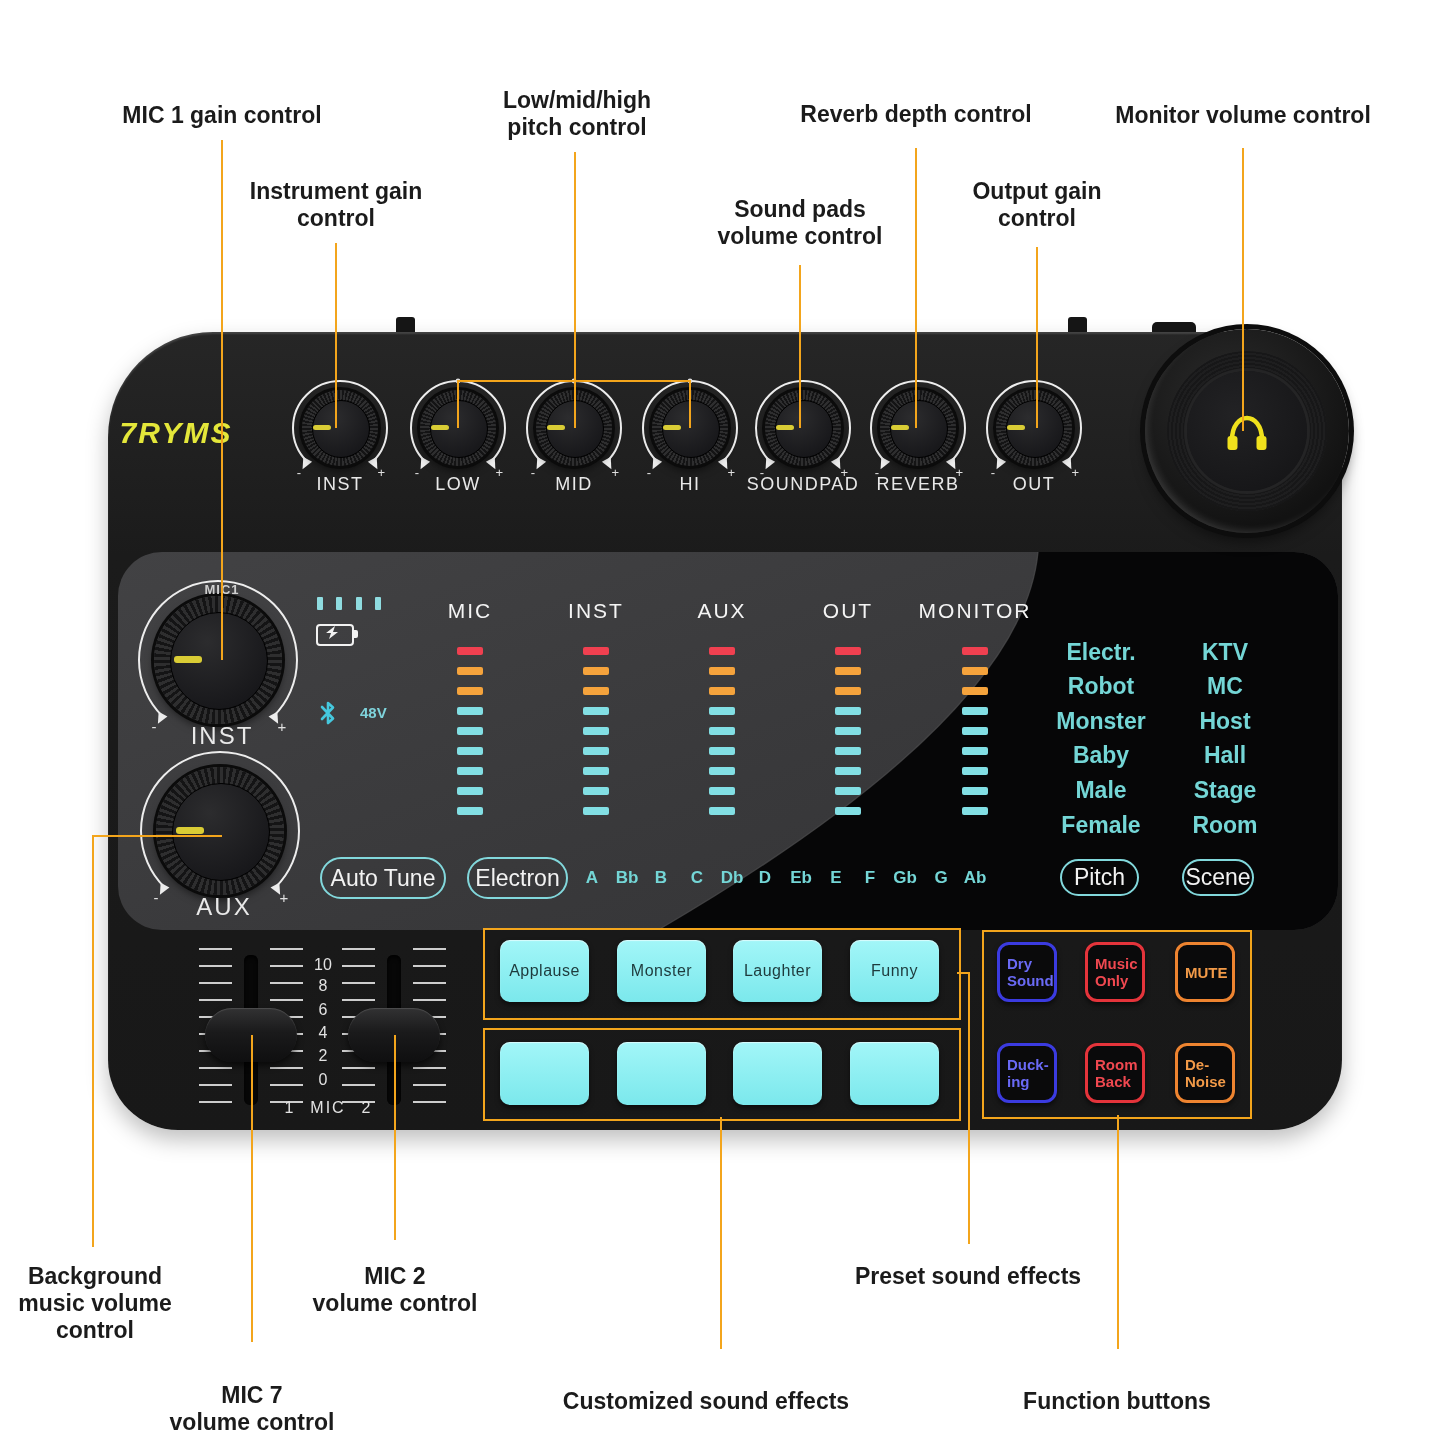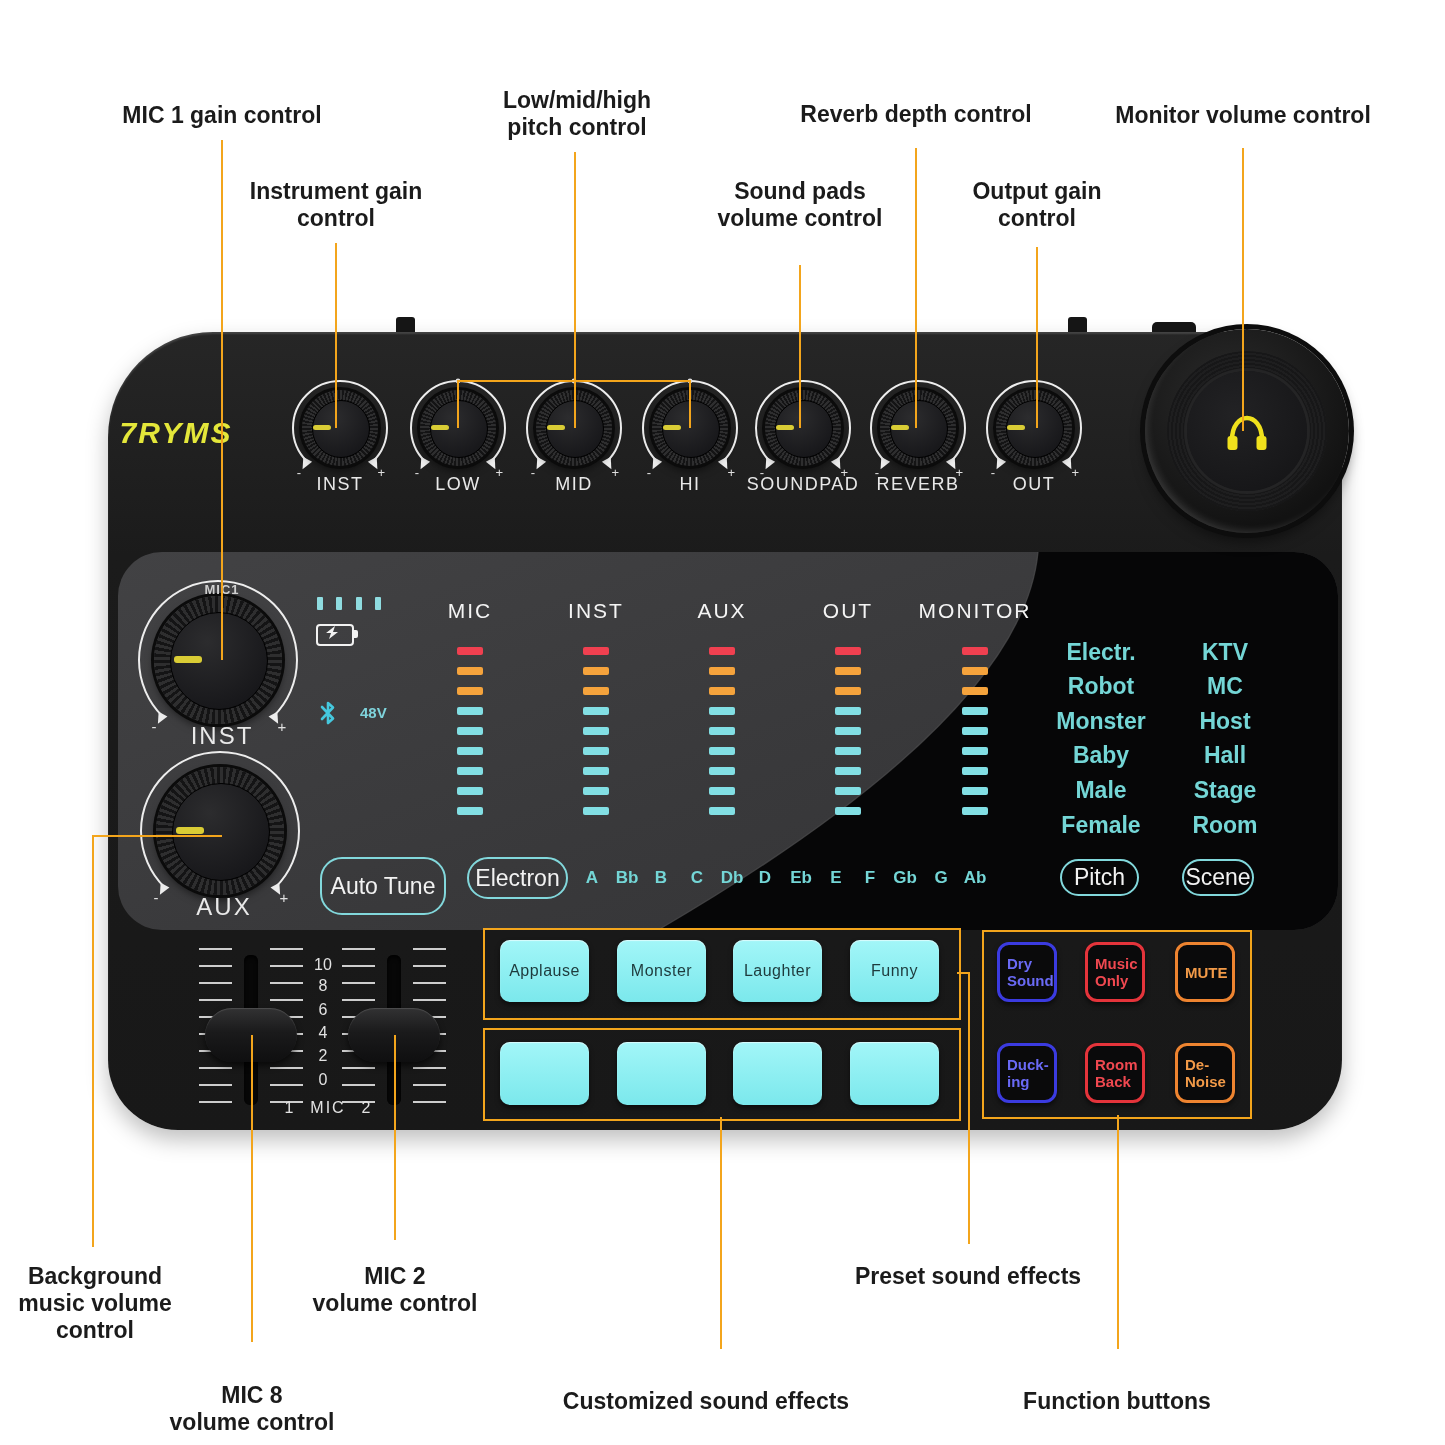--- a/index.html
+++ b/index.html
@@ -145,21 +145,21 @@
         <div>MIC 1 gain control</div>
       </div>
       <div class="callout" style="left:336px;top:178px">
         <div>Instrument gain</div>
         <div>control</div>
       </div>
       <div class="callout" style="left:577px;top:87px">
         <div>Low/mid/high</div>
         <div>pitch control</div>
       </div>
-      <div class="callout" style="left:800px;top:178px">
+      <div class="callout" style="left:800px;top:196px">
         <div>Sound pads</div>
         <div>volume control</div>
       </div>
       <div class="callout" style="left:916px;top:101px">
         <div>Reverb depth control</div>
       </div>
       <div class="callout" style="left:1037px;top:178px">
         <div>Output gain</div>
         <div>control</div>
       </div>
@@ -172,21 +172,21 @@
         <div>control</div>
       </div>
       <div class="callout" style="left:395px;top:1263px">
         <div>MIC 2</div>
         <div>volume control</div>
       </div>
       <div class="callout" style="left:968px;top:1263px">
         <div>Preset sound effects</div>
       </div>
       <div class="callout" style="left:252px;top:1382px">
-        <div>MIC 8</div>
+        <div>MIC 7</div>
         <div>volume control</div>
       </div>
       <div class="callout" style="left:706px;top:1388px">
         <div>Customized sound effects</div>
       </div>
       <div class="callout" style="left:1117px;top:1388px">
         <div>Function buttons</div>
       </div>
       <div class="vline" style="left:221px;top:140px;height:520px"></div>
       <div class="vline" style="left:335px;top:243px;height:185px"></div>
@@ -390,21 +390,21 @@
       <div class="scene-item" style="left:1101px;top:790px">Male</div>
       <div class="scene-item" style="left:1101px;top:825px">Female</div>
       <div class="scene-item" style="left:1225px;top:652px">KTV</div>
       <div class="scene-item" style="left:1225px;top:686px">MC</div>
       <div class="scene-item" style="left:1225px;top:721px">Host</div>
       <div class="scene-item" style="left:1225px;top:755px">Hall</div>
       <div class="scene-item" style="left:1225px;top:790px">Stage</div>
       <div class="scene-item" style="left:1225px;top:825px">Room</div>
       <div class="pill" style="left:1060px;top:859px;width:79px;height:37px">Pitch</div>
       <div class="pill" style="left:1182px;top:859px;width:72px;height:37px">Scene</div>
-      <div class="pill" style="left:320px;top:857px;width:126px;height:58px">Auto Tune</div>
+      <div class="pill" style="left:320px;top:857px;width:126px;height:42px">Auto Tune</div>
       <div class="pill" style="left:467px;top:857px;width:101px;height:42px">Electron</div>
       <div class="note" style="left:592px;top:878px">A</div>
       <div class="note" style="left:627px;top:878px">Bb</div>
       <div class="note" style="left:661px;top:878px">B</div>
       <div class="note" style="left:697px;top:878px">C</div>
       <div class="note" style="left:732px;top:878px">Db</div>
       <div class="note" style="left:765px;top:878px">D</div>
       <div class="note" style="left:801px;top:878px">Eb</div>
       <div class="note" style="left:836px;top:878px">E</div>
       <div class="note" style="left:870px;top:878px">F</div>

